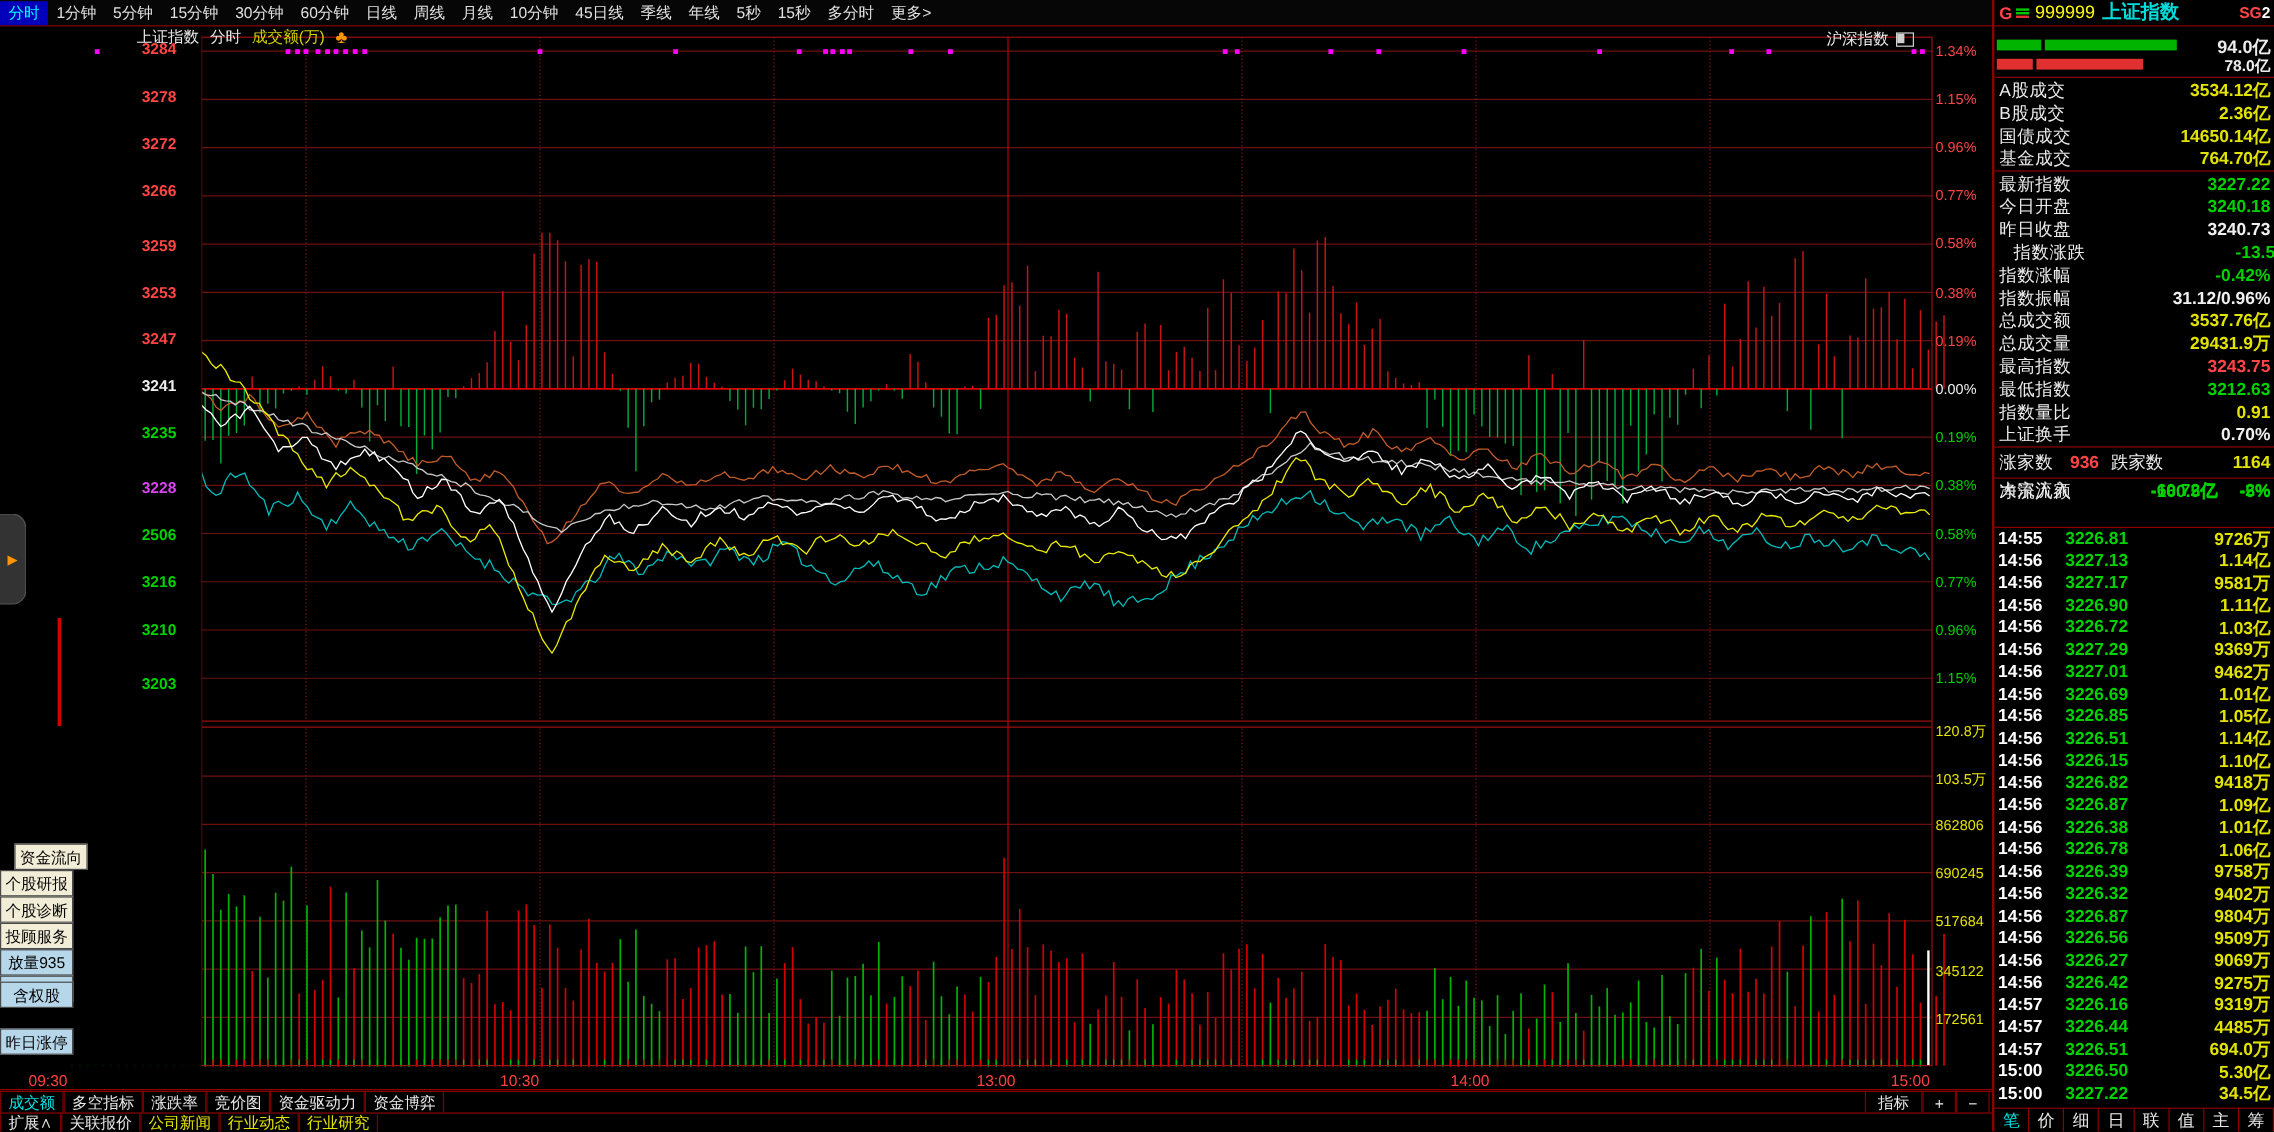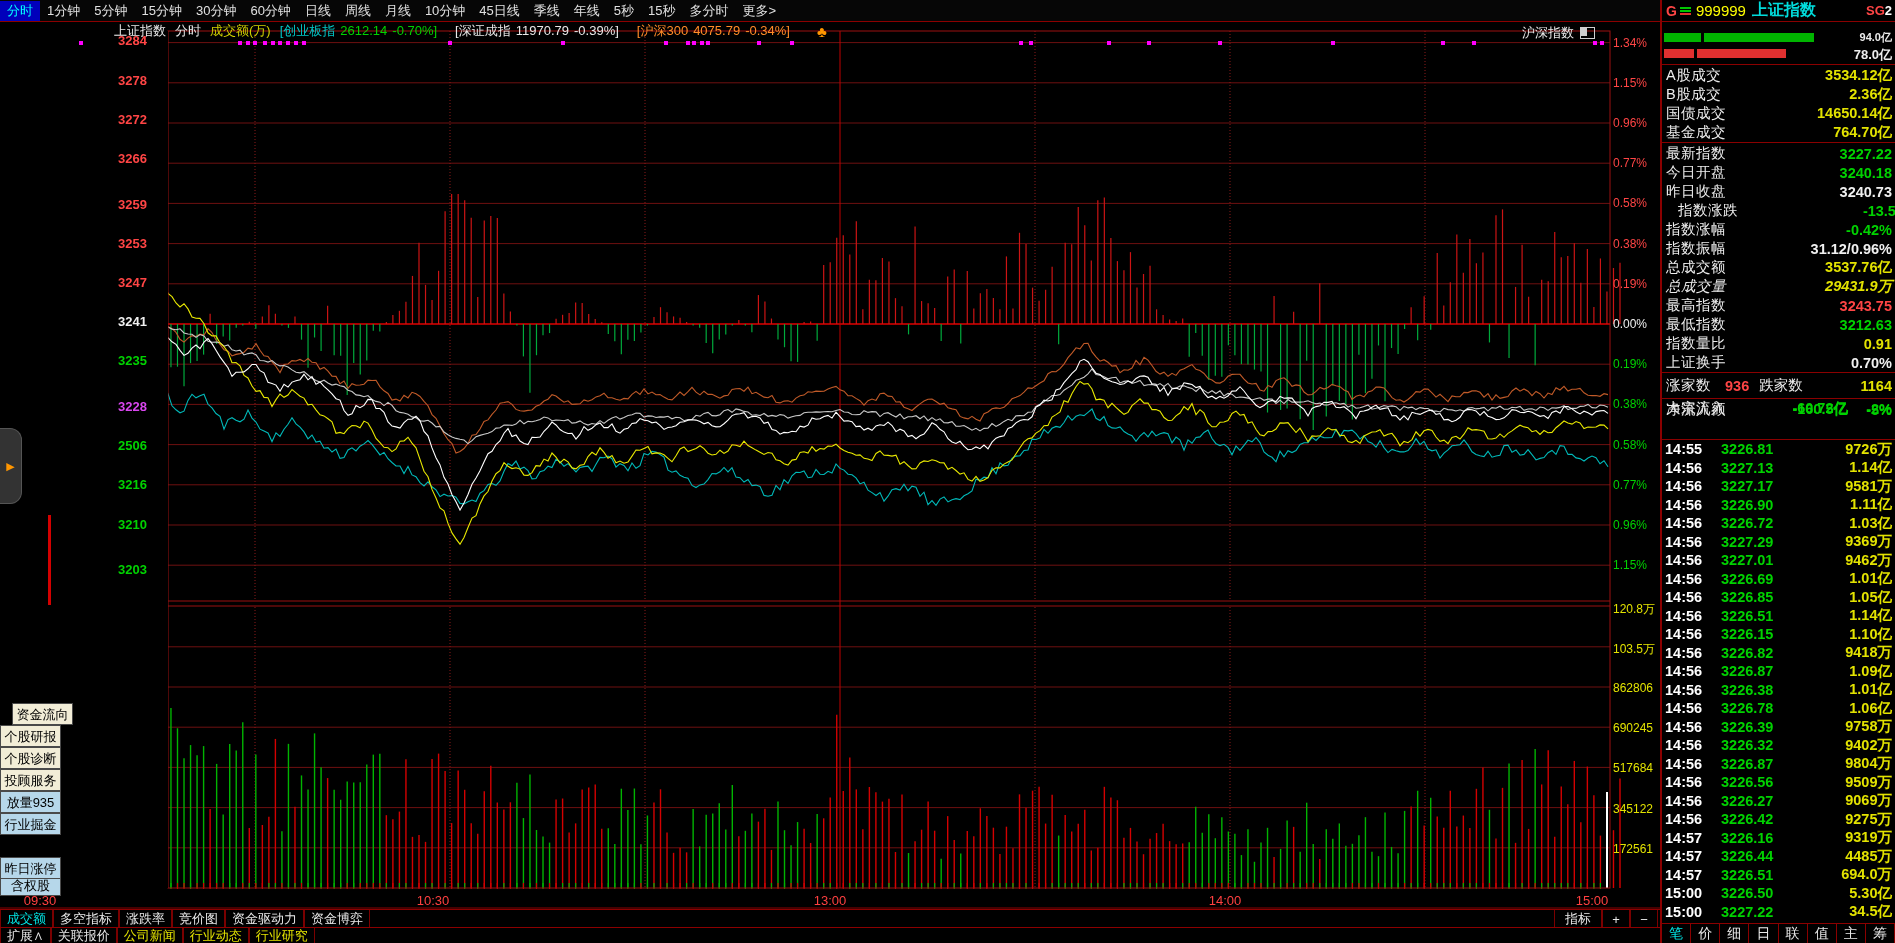--- a/index.html
+++ b/index.html
@@ -841,45 +841,40 @@
     <span class="tool">F10</span>
     <span class="tool">标记</span>
     <span class="tool">-自选</span>
     <span class="tool">返回</span>
   </div>
 
 <div id="chead" class="abs">
   <span style="color:#e8e8e8">上证指数</span>
   <span style="color:#e8e8e8">分时</span>
   <span style="color:#d2d200">成交额(万)</span>
-  <span id="idxgroups" style="display:flex">
-      <span style="margin-right: 9px; white-space: nowrap;"><span style="color: rgb(0, 200, 200); margin-right: 5px;">[创业板指</span><span style="color: rgb(0, 210, 0); margin-right: 5px;">2612.14</span><span style="color: rgb(0, 210, 0);">-0.70%]</span></span>
-      <span style="margin-right: 9px; white-space: nowrap;"><span style="color: rgb(232, 232, 232); margin-right: 5px;">[深证成指</span><span style="color: rgb(232, 232, 232); margin-right: 5px;">11970.79</span><span style="color: rgb(232, 232, 232);">-0.39%]</span></span>
-      <span style="margin-right: 9px; white-space: nowrap;"><span style="color: rgb(255, 140, 40); margin-right: 5px;">[沪深300</span><span style="color: rgb(255, 140, 40); margin-right: 5px;">4075.79</span><span style="color: rgb(255, 140, 40);">-0.34%]</span></span>
-    </span>
   <span style="color:#ff9600;font-size:15px">♣</span>
 </div>
 <div class="abs" style="left:1522px;top:24px;z-index:5;display:flex;align-items:center">
   <span style="color:#ececec;font-size:13px">沪深指数</span>
   <span class="winicon">
       <i></i>
     </span>
 </div>
 
 <div id="gutter" class="abs"></div>
 <div id="spike"></div>
 <div id="collapse" class="abs">
     <span class="arr">▶</span>
   </div>
 
 <div id="panel" class="abs">
     <div class="hr" style="top: 21px;"></div>
     <div class="seg" style="left: 2px; top: 33px; width: 37.28px; background: rgb(0, 180, 0);"></div>
     <div class="seg" style="left: 42.28px; top: 33px; width: 109.51px; background: rgb(0, 180, 0);"></div>
-    <div style="position: absolute; right: 3px; top: 30px; font-size: 11px; font-weight: bold; color: rgb(236, 236, 236);">94.0亿</div>
+    <div style="position: absolute; right: 3px; top: 30px; font-size: 15px; font-weight: bold; color: rgb(236, 236, 236);">94.0亿</div>
     <div class="seg" style="left: 2px; top: 49px; width: 30.29px; background: rgb(224, 48, 48);"></div>
     <div class="seg" style="left: 35.29px; top: 49px; width: 88.54px; background: rgb(224, 48, 48);"></div>
     <div style="position: absolute; right: 3px; top: 46px; font-size: 13px; font-weight: bold; color: rgb(236, 236, 236);">78.0亿</div>
     <div class="hr" style="top: 64px;"></div>
     <div class="prow" style="top: 66px;">
       <span class="lab">A股成交</span>
       <span class="val" style="color: rgb(227, 227, 0);">3534.12亿</span>
     </div>
     <div class="prow" style="top: 85px;">
       <span class="lab">B股成交</span>
@@ -915,21 +910,21 @@
       <span class="val" style="color: rgb(0, 210, 0);">-0.42%</span>
     </div>
     <div class="prow" style="top: 239px;">
       <span class="lab">指数振幅</span>
       <span class="val" style="color: rgb(240, 240, 240);">31.12/0.96%</span>
     </div>
     <div class="prow" style="top: 258px;">
       <span class="lab">总成交额</span>
       <span class="val" style="color: rgb(227, 227, 0);">3537.76亿</span>
     </div>
-    <div class="prow" style="top: 277px; font-style: italic;">
+    <div class="prow" style="top: 277px;">
       <span class="lab">总成交量</span>
       <span class="val" style="color: rgb(227, 227, 0);">29431.9万</span>
     </div>
     <div class="prow" style="top: 296px;">
       <span class="lab">最高指数</span>
       <span class="val" style="color: rgb(255, 69, 69);">3243.75</span>
     </div>
     <div class="prow" style="top: 315px;">
       <span class="lab">最低指数</span>
       <span class="val" style="color: rgb(0, 210, 0);">3212.63</span>
@@ -1205,14 +1200,14 @@
 <div class="dot" style="left: 1440.6px; top: 41px;"></div>
 <div class="dot" style="left: 1471.8px; top: 41px;"></div>
 <div class="dot" style="left: 1593.48px; top: 41px;"></div>
 <div class="dot" style="left: 1599.72px; top: 41px;"></div>
 <div class="lbtn cream" style="top: 703px; margin-left: 12px;">资金流向</div>
 <div class="lbtn cream" style="top: 725px;">个股研报</div>
 <div class="lbtn cream" style="top: 747px;">个股诊断</div>
 <div class="lbtn cream" style="top: 769px;">投顾服务</div>
 <div class="lbtn blue" style="top: 791px;">放量935</div>
 <div class="lbtn blue" style="top: 813px;">行业掘金</div>
-<div class="lbtn blue" style="top: 874px;">含权股</div>
+<div class="lbtn blue" style="top: 818px;">含权股</div>
 <div class="lbtn blue" style="top: 857px;">昨日涨停</div>
 
 </body></html>

